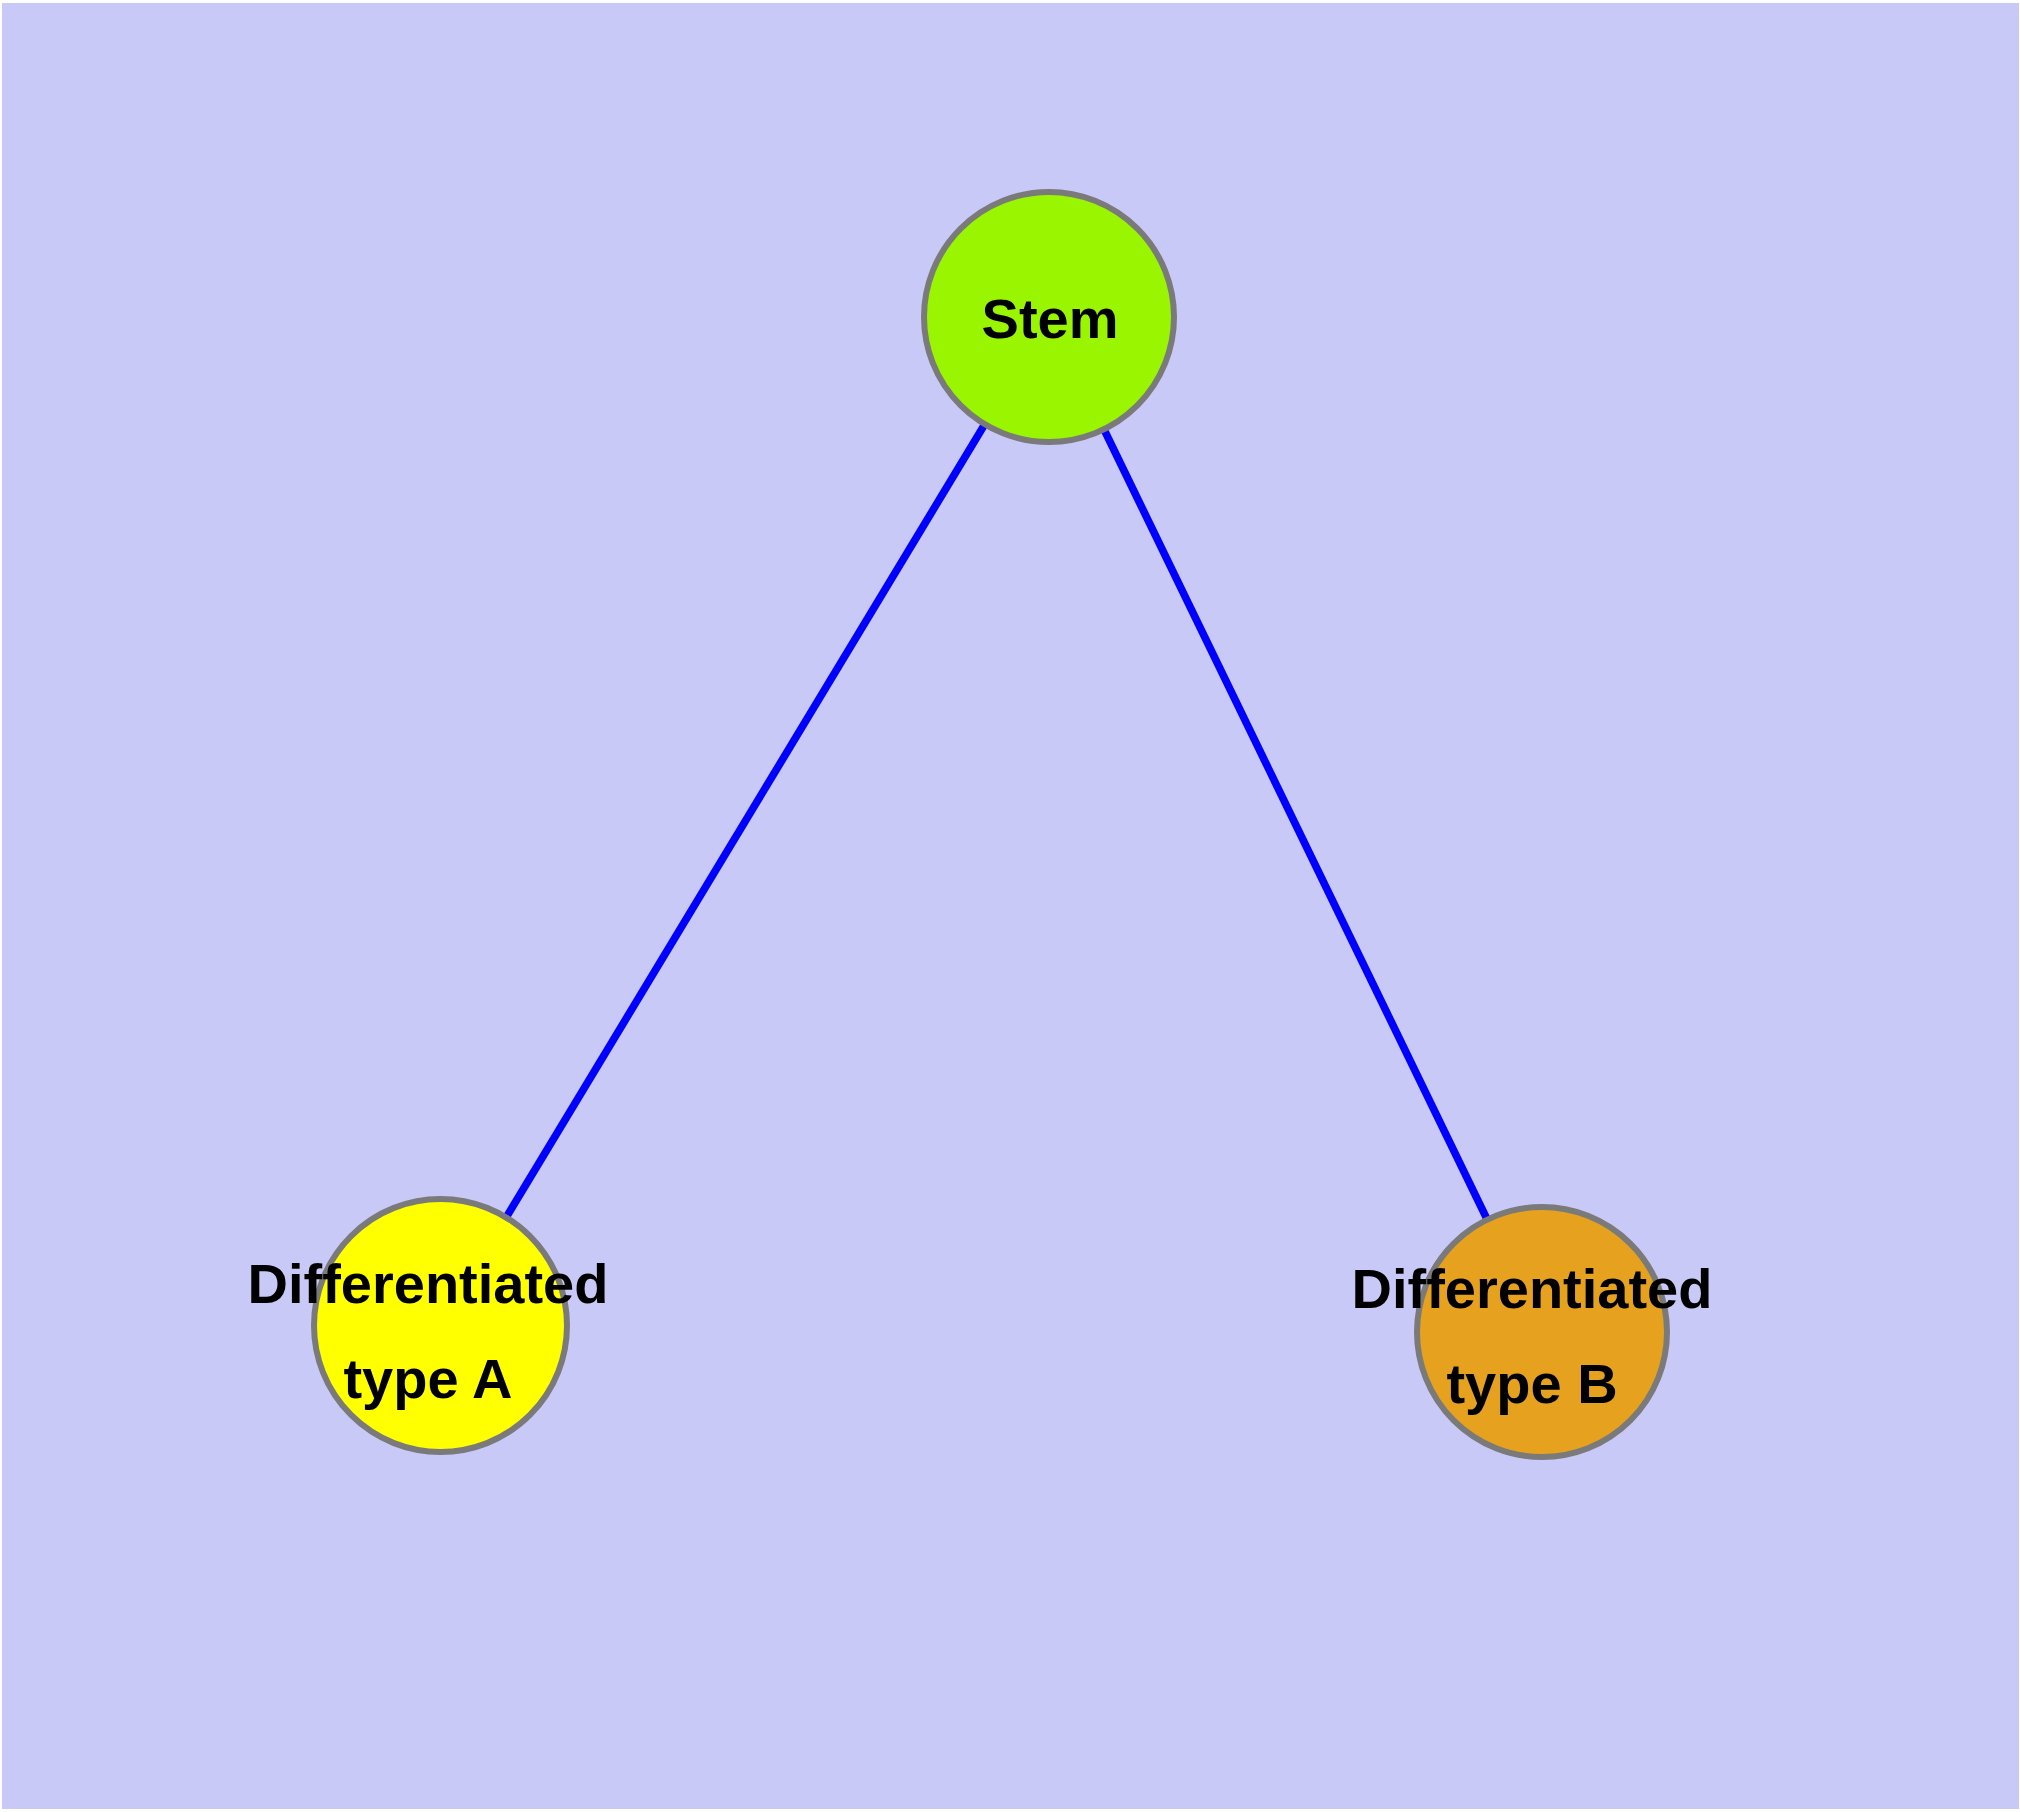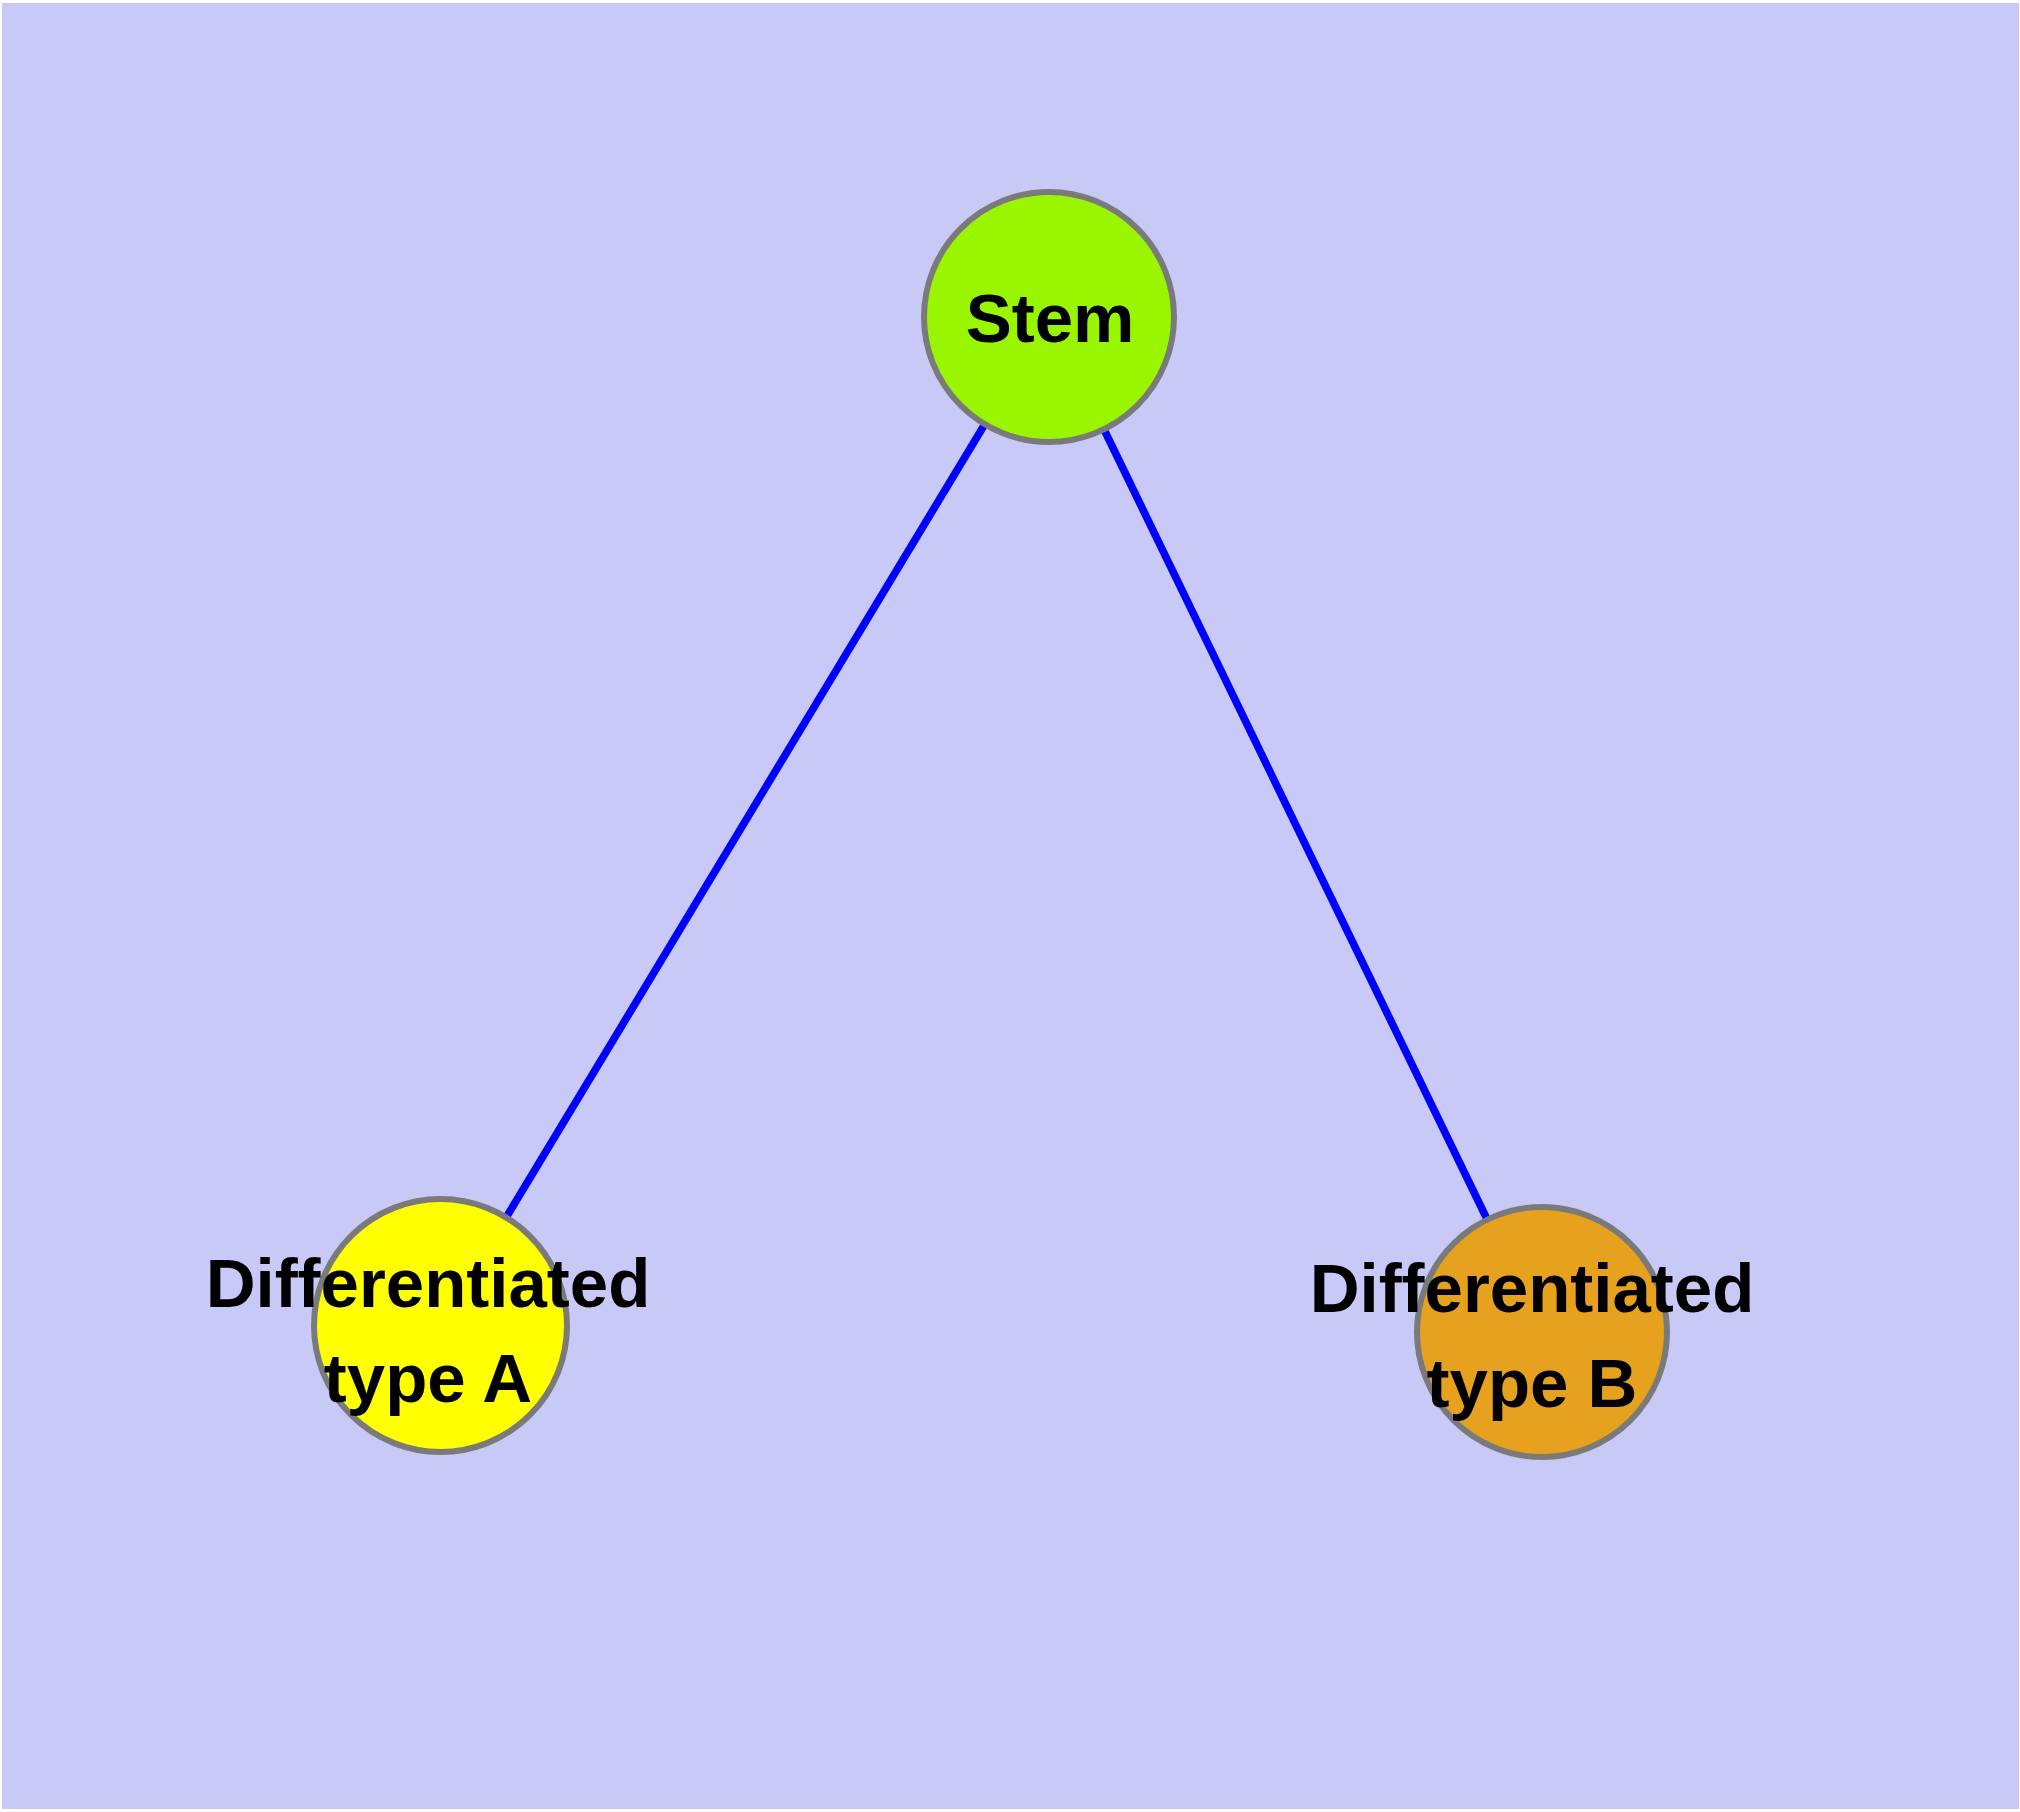--- a/index.html
+++ b/index.html
@@ -35,21 +35,21 @@
     box-sizing: border-box;
     border-radius: 50%;
     border-style: solid;
   }
   .node-label {
     position: absolute;
     transform: translate(-50%, -50%);
     text-align: center;
     white-space: pre-line;
     font-weight: bold;
-    font-size: 69px;
+    font-size: 56px;
     line-height: 95px;
     color: #000000;
     letter-spacing: 0px;
   }
 </style>
 </head>
 <body>
 
 <div class="page" style="background: rgb(255, 255, 255);">
   <div class="stage" id="stage" style="background: rgb(201, 201, 248);"></div>

